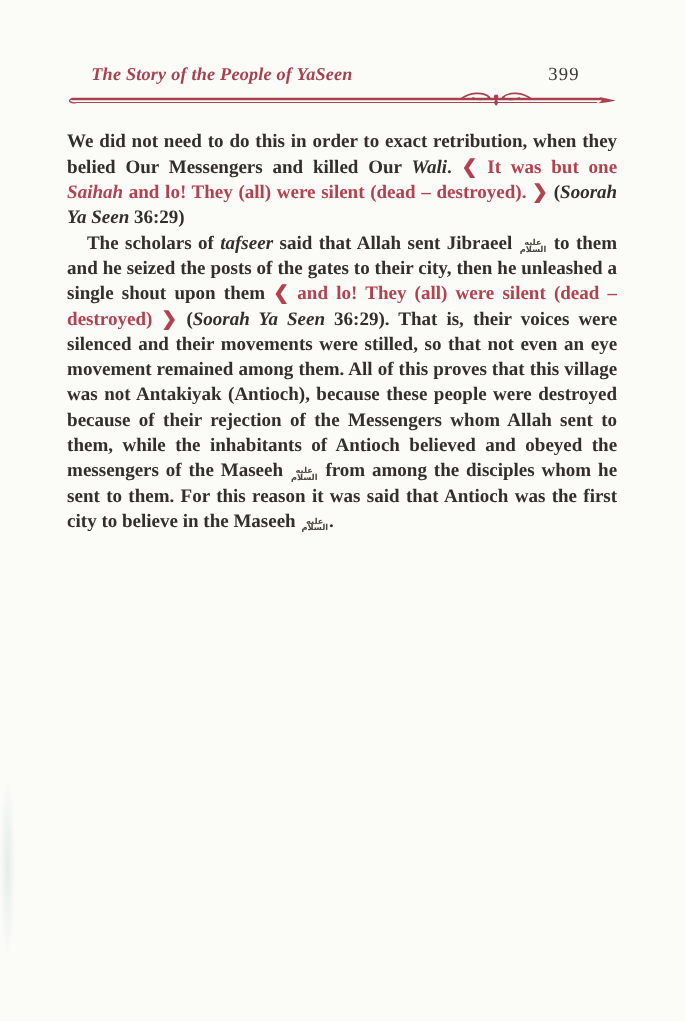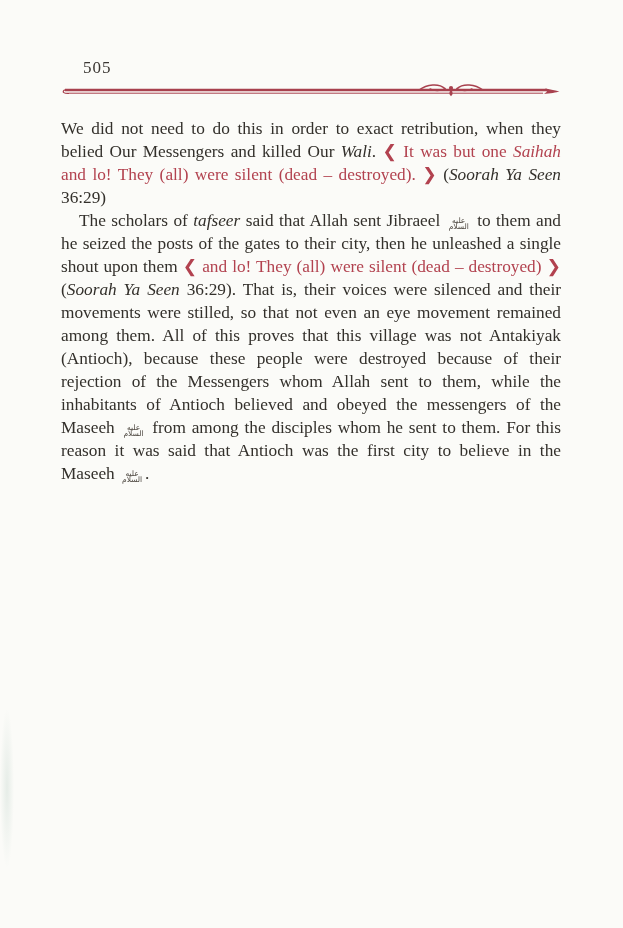--- a/index.html
+++ b/index.html
@@ -35,21 +35,21 @@
   .header-title{
     font-style:italic;font-weight:600;font-size:16.5px;
     color:var(--accent-red);letter-spacing:0.2px;
   }
   .page-number{
     font-size:17px;color:var(--number-dark);letter-spacing:1px;
   }
   .rule{display:block;width:500px;height:18px;margin-top:3px;}
   .rule .ln{stroke:var(--accent-red);fill:none;}
   .rule .fl{fill:var(--accent-red);stroke:none;}
-  .body-text{margin-top:18px;}
+  .body-text{margin-top:18px;font-weight:bold;}
   .para{
     margin:0;font-size:17.3px;line-height:23px;
     color:var(--text-black);
     text-align:justify;text-justify:inter-word;
     -webkit-hyphens:none;hyphens:none;
   }
   .para+.para{margin-top:0;}
   .para.indent{text-indent:18px;}
   .it{font-style:italic;}
   .red{color:var(--quote-red);}
@@ -63,21 +63,22 @@
   }
 </style>
 </head>
 <body>
 
 <div class="page">
   <div class="scan-smudge"></div>
   <div class="content">
 
     <div class="header-row">
-      <span class="page-number">505</span>
+      <span class="header-title">The Story of the People of YaSeen</span>
+      <span class="page-number">399</span>
     </div>
 
     <svg class="rule" viewBox="0 0 500 18" aria-hidden="true">
 
       <path class="ln" d="M8,12.4 C3,12.8 0.8,11 3.2,9.2 L5,9" stroke-width="1.2"></path>
 
       <path class="ln" d="M4,9 H486" stroke-width="2.4"></path>
 
       <path class="ln" d="M8,12.2 H482" stroke-width="1"></path>
 

